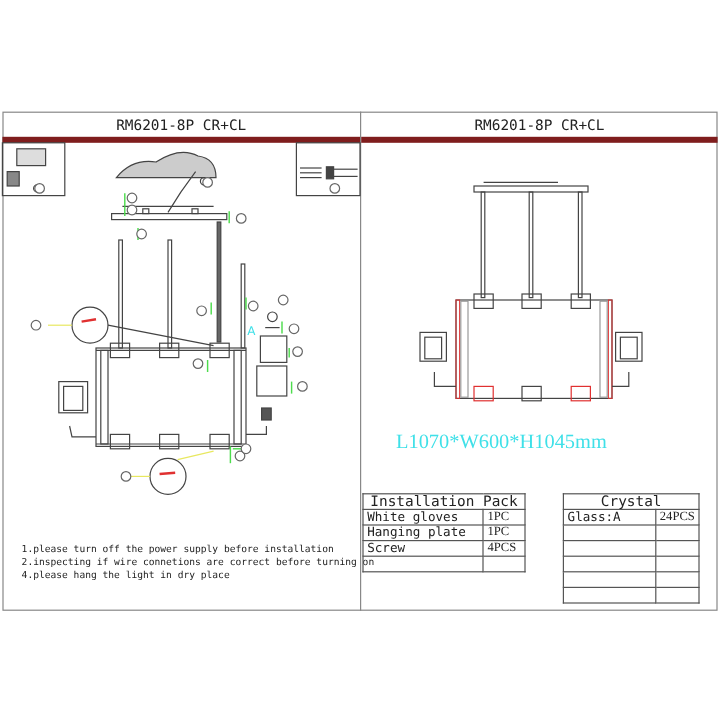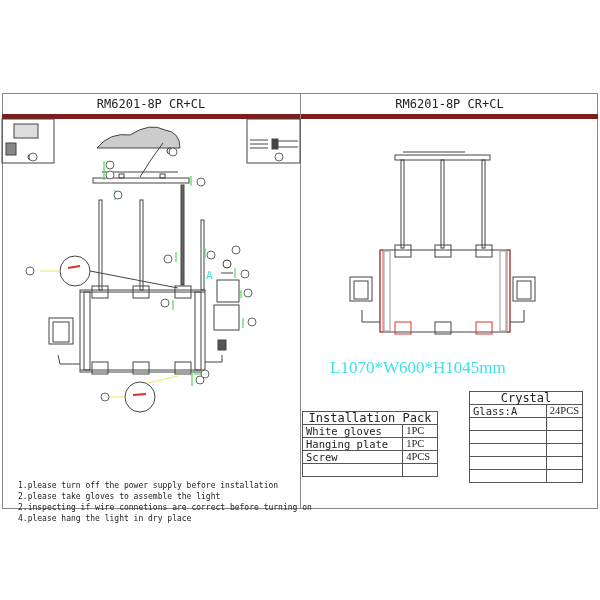--- a/index.html
+++ b/index.html
@@ -3,27 +3,27 @@
 <meta charset="utf-8">
 <style>
   html, body { margin:0; padding:0; background:#fff; }
   body { width:600px; height:600px; position:relative; overflow:hidden; font-family:"DejaVu Sans Mono", monospace; }
   .sheet { position:absolute; left:2px; top:93px; width:596px; height:416px; border:1px solid #888; box-sizing:border-box; }
   .divider { position:absolute; left:300px; top:93px; width:1px; height:416px; background:#888; }
   .title-row { position:absolute; top:93px; height:26px; border-bottom:5px solid #7f1d1d; box-sizing:border-box; display:flex; align-items:center; justify-content:center; font-size:12px; color:#222; }
   .title-left { left:2px; width:298px; }
   .title-right { left:301px; width:297px; }
   svg.diagram { position:absolute; left:0; top:0; }
-  .notes { position:absolute; left:18px; top:452px; font-size:8px; line-height:11px; color:#222; font-family:"DejaVu Sans Mono", monospace;margin-top:28px; }
+  .notes { position:absolute; left:18px; top:452px; font-size:8px; line-height:11px; color:#222; font-family:"DejaVu Sans Mono", monospace; }
   .dims { position:absolute; left:330px; top:358px; width:240px; color:#3fe0e8; font-family:"Liberation Serif", serif; font-size:17px; }
   table.pack { position:absolute; border-collapse:collapse; font-size:10.5px; color:#222; }
   table.pack td, table.pack th { border:1px solid #555; padding:0 3px; height:12px; line-height:12px; white-space:nowrap; }
   table.pack th { font-weight:normal; font-size:12px; text-align:center; }
   .install { left:302px; top:411px; width:136px; }
-  .crystal { left:469px; top:391px; width:114px; }
+  .crystal { left:469px; top:411px; width:114px; }
   .qty { font-family:Liberation Serif, serif; }
 </style>
 </head>
 <body>
 
 <div class="sheet"></div>
 <div class="divider"></div>
 
 <div class="title-row title-left">RM6201-8P CR+CL</div>
 <div class="title-row title-right">RM6201-8P CR+CL</div>
@@ -154,21 +154,20 @@
     <rect x="513" y="277" width="22" height="24"></rect>
       <rect x="517" y="281" width="14" height="18"></rect>
     <path d="M524 310 L524 322 L510 322"></path>
   </g>
 </svg>
 
 <div class="dims">L1070*W600*H1045mm</div>
 
 <div class="notes">
   <div>1.please turn off the power supply before installation</div>
-  <div>2.please take gloves to assemble the light</div>
   <div>2.inspecting if wire connetions are correct before turning on</div>
   <div>4.please hang the light in dry place</div>
 </div>
 
 <table class="pack install">
   <tbody>
       <tr>
         <th colspan="2">Installation Pack</th>
       </tr>
   <tr>

